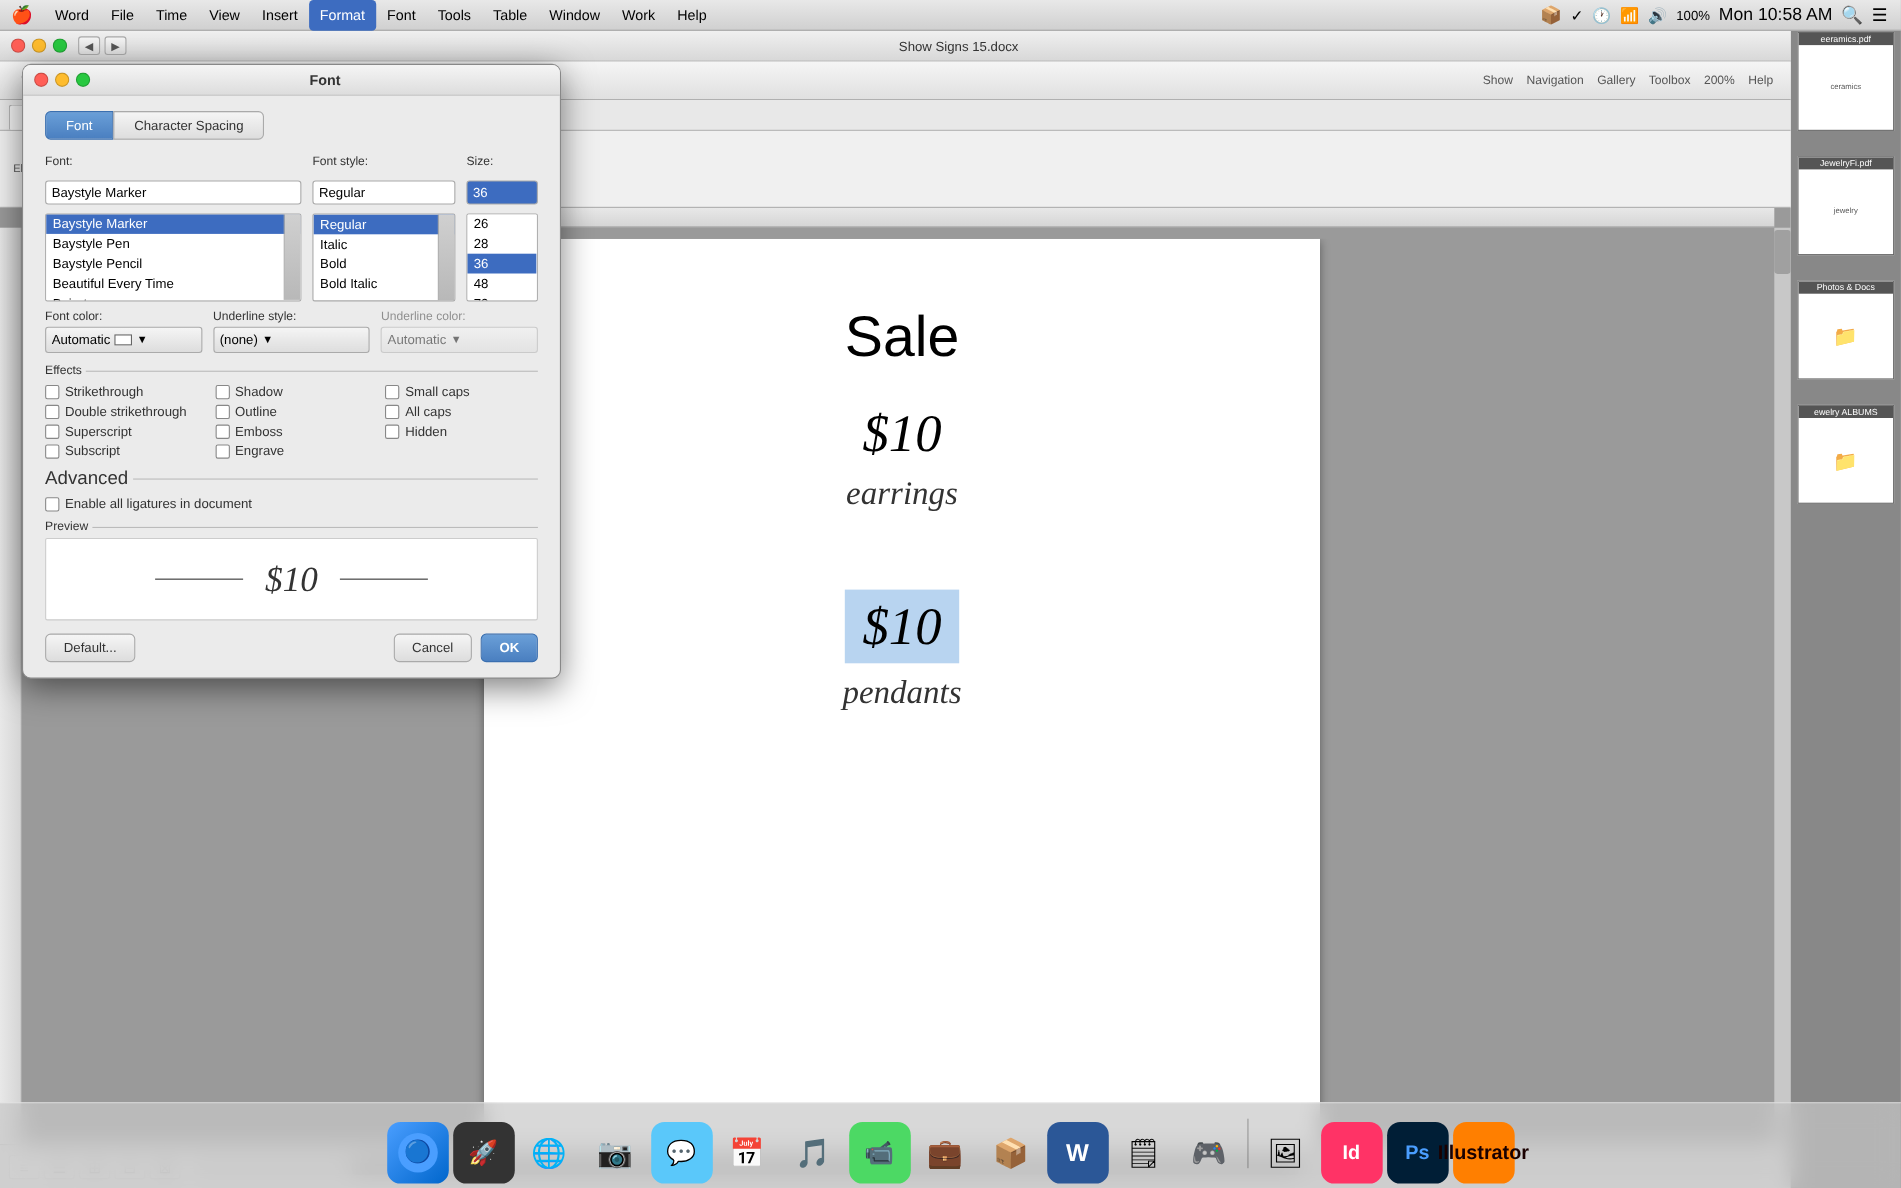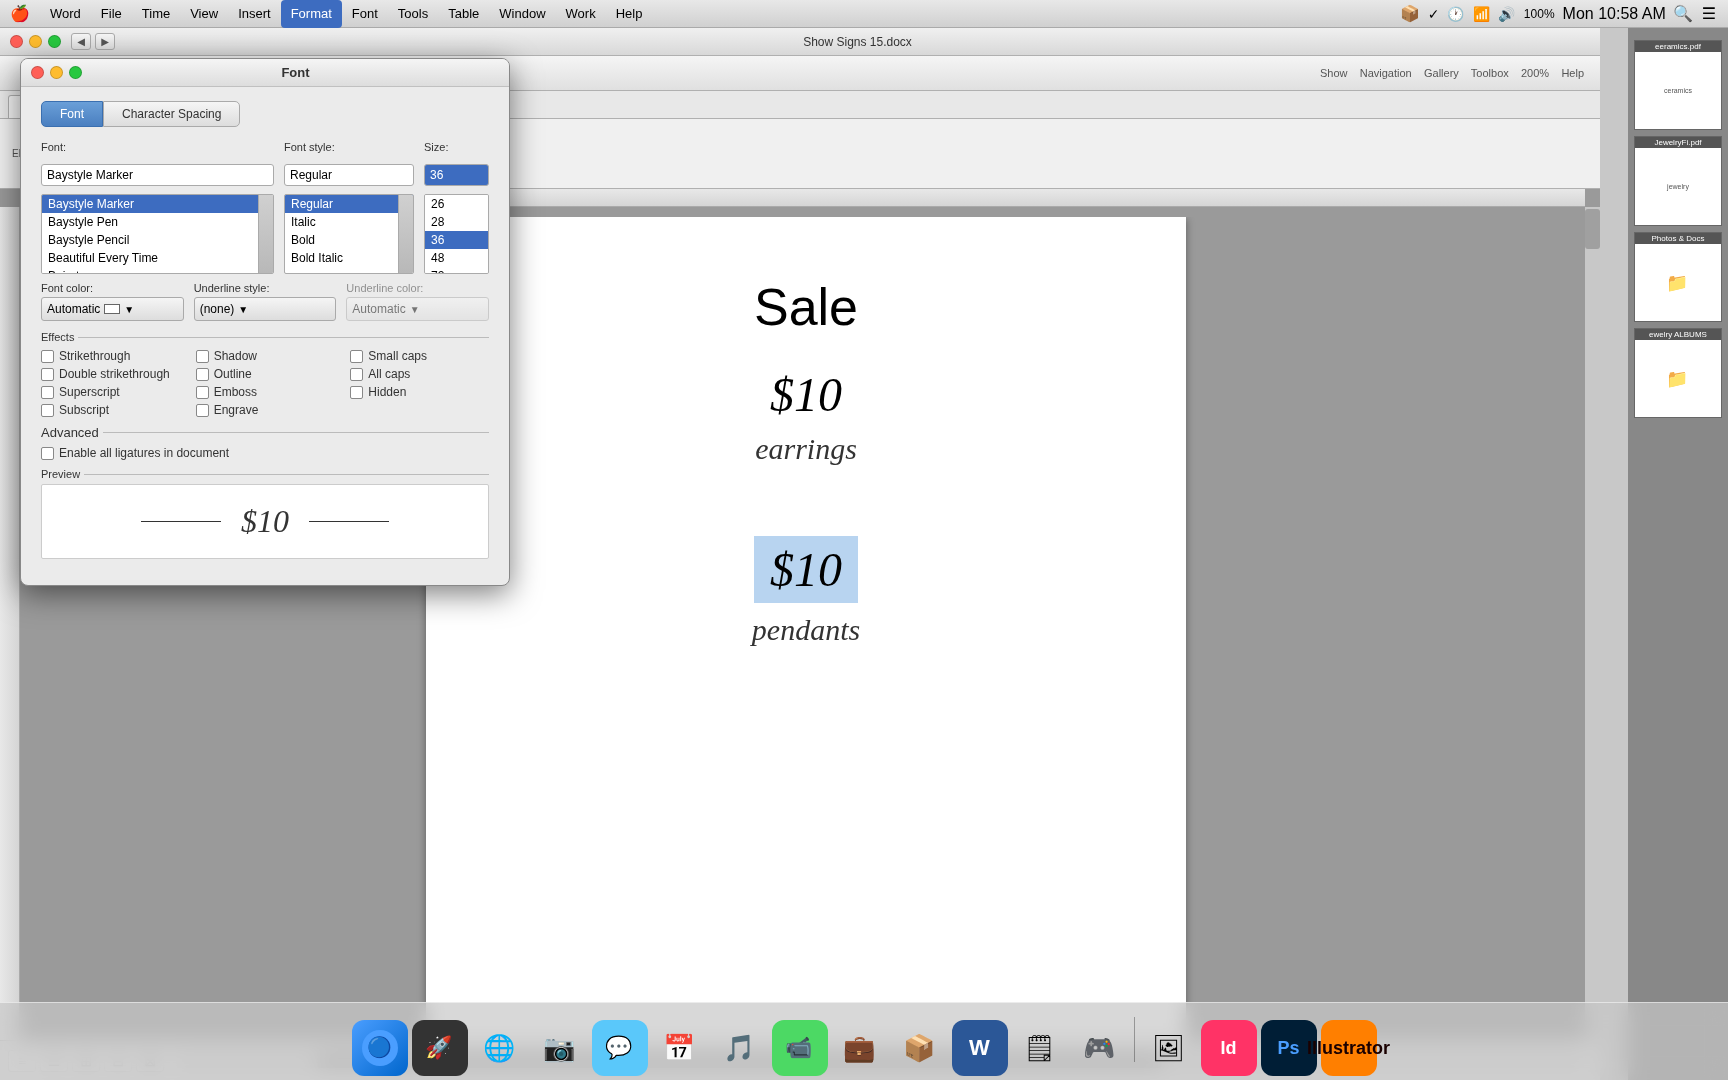--- a/index.html
+++ b/index.html
@@ -551,21 +551,21 @@
       background: white;
       border-radius: 2px;
       flex-shrink: 0;
     }
 
     
     .advanced-section {
       margin-bottom: 8px;
     }
     .advanced-title {
-      font-size: 13px;
+      font-size: 17px;
       color: #333;
       margin-bottom: 6px;
       display: flex;
       align-items: center;
       gap: 4px;
     }
     .advanced-title::after {
       content: '';
       flex: 1;
       height: 1px;
@@ -680,24 +680,23 @@
     
     .grayed { opacity: 0.5; }
 
     
     .right-panel {
       width: 100px;
       background: #888;
       display: flex;
       flex-direction: column;
       align-items: center;
-      padding: 12px 4px;
-      gap: 6px;
+      padding: 1px 4px;
+      gap: 23px;
       overflow: hidden;
-      margin-left: 28px;
     }
     .thumb-item {
       width: 88px;
       background: white;
       height: 90px;
       border: 1px solid #666;
       display: flex;
       flex-direction: column;
       font-size: 7px;
       overflow: hidden;
@@ -1030,20 +1029,27 @@
             <div class="preview-title">Preview</div>
             <div class="preview-box">
               <div class="preview-lines">
                 <div class="preview-line"></div>
                 <span>$10</span>
                 <div class="preview-line"></div>
               </div>
             </div>
           </div>
 
+          <div class="dialog-buttons">
+            <button class="btn">Default...</button>
+            <div class="btn-right-group">
+              <button class="btn">Cancel</button>
+              <button class="btn btn-primary">OK</button>
+            </div>
+          </div>
 
         </div>
       </div>
     </div>
   </div>
 
   <div class="right-panel">
     <div class="thumb-item">
       <div class="thumb-label">eeramics.pdf</div>
       <div class="thumb-content">

